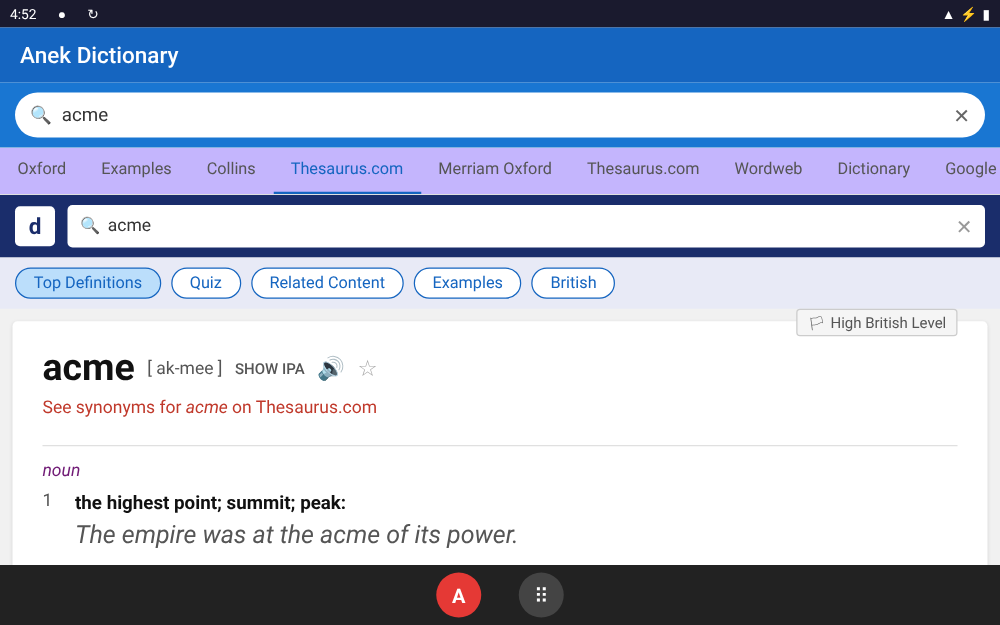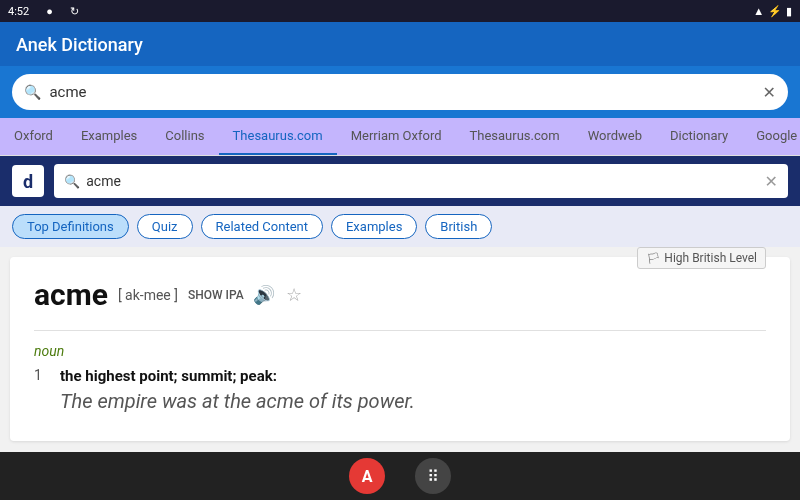--- a/index.html
+++ b/index.html
@@ -160,21 +160,21 @@
       color: #555;
       display: flex;
       align-items: center;
       gap: 4px;
       margin-top: -30px;
     }
     .flag-icon { font-size: 11px; }
 
     .divider { border: none; border-top: 1px solid #e0e0e0; margin: 12px 0; }
 
-    .word-class { font-style: italic; font-size: 14px; color: #4d7c0f; margin-bottom: 8px; }
+    .word-class { font-style: italic; font-size: 14px; color: #701a75; margin-bottom: 8px; }
     .definition-item { display: flex; gap: 10px; margin-bottom: 8px; }
     .def-number { font-size: 14px; color: #555; min-width: 16px; }
     .def-text { font-size: 15px; color: #111; font-weight: bold; }
     .def-example { font-style: italic; font-size: 20px; color: #555; margin-top: 4px; }
 
     
     .bottom-nav {
       position: absolute;
       bottom: 0;
       left: 0;
@@ -262,20 +262,23 @@
 <div class="content">
   <div style="display:flex; justify-content:space-between; align-items:flex-start;">
     <div>
       <div class="word-heading">
         <span class="word-main">acme</span>
         <span class="pronunciation">[ ak-mee ]</span>
         <span class="show-ipa">SHOW IPA</span>
         <span class="speaker-icon">🔊</span>
         <span class="star-icon">☆</span>
       </div>
+      <div class="synonyms-link">
+        <span>See synonyms for </span><em>acme</em><span> on Thesaurus.com</span>
+      </div>
     </div>
     <div class="level-badge">
       <span class="flag-icon">🏳</span>
       <span>High British Level</span>
     </div>
   </div>
 
   <hr class="divider">
 
   <div class="word-class">noun</div>

